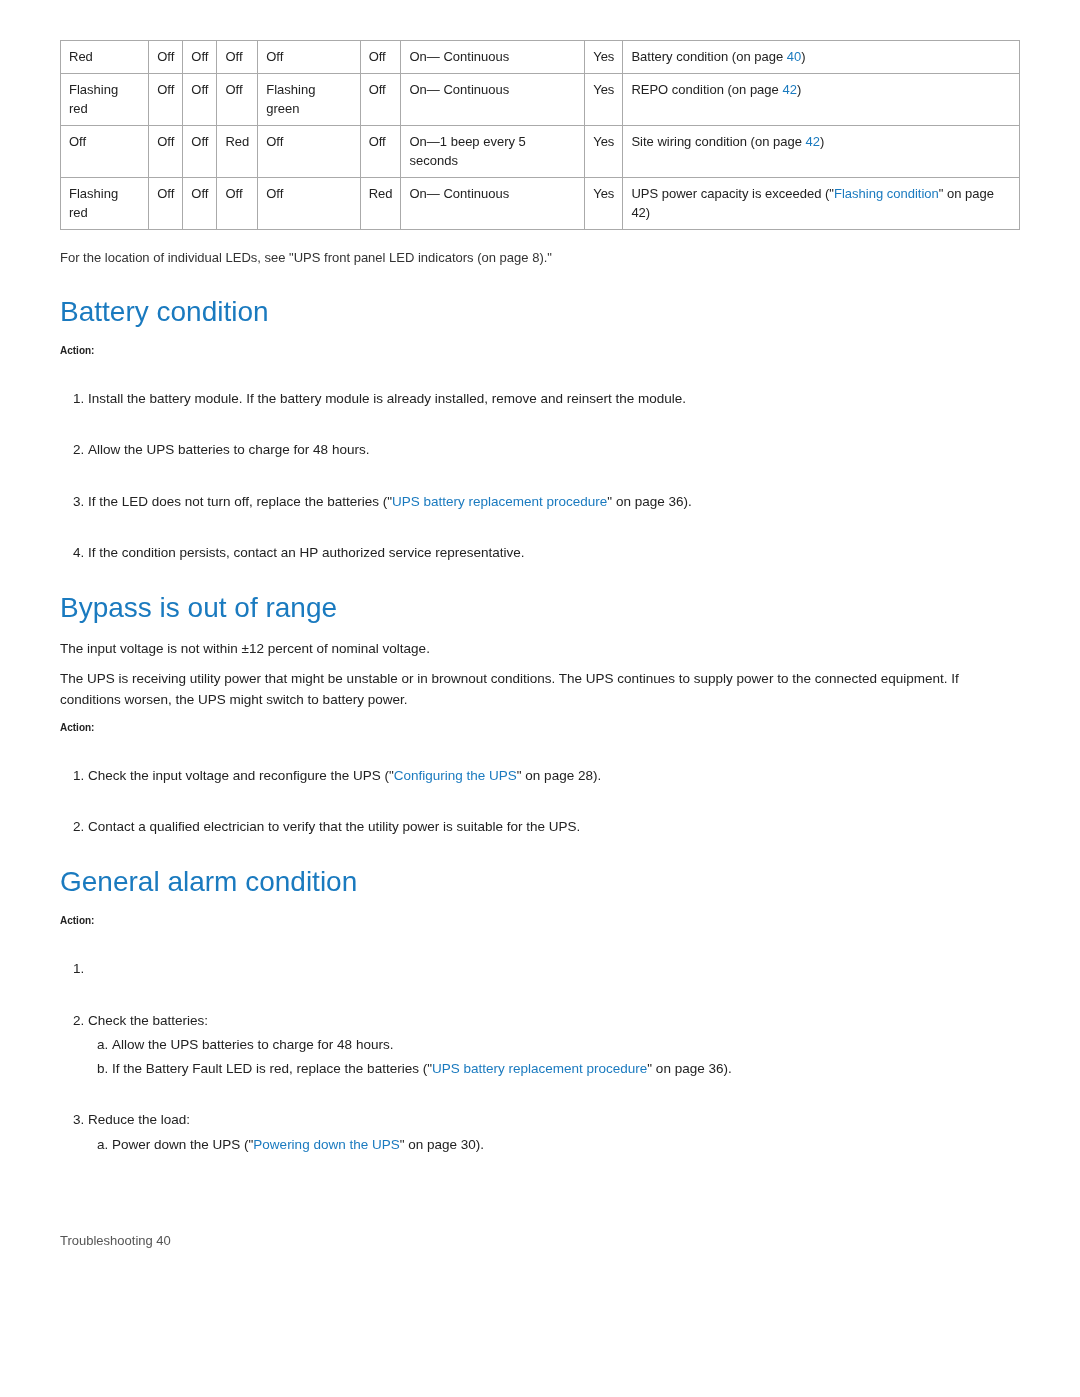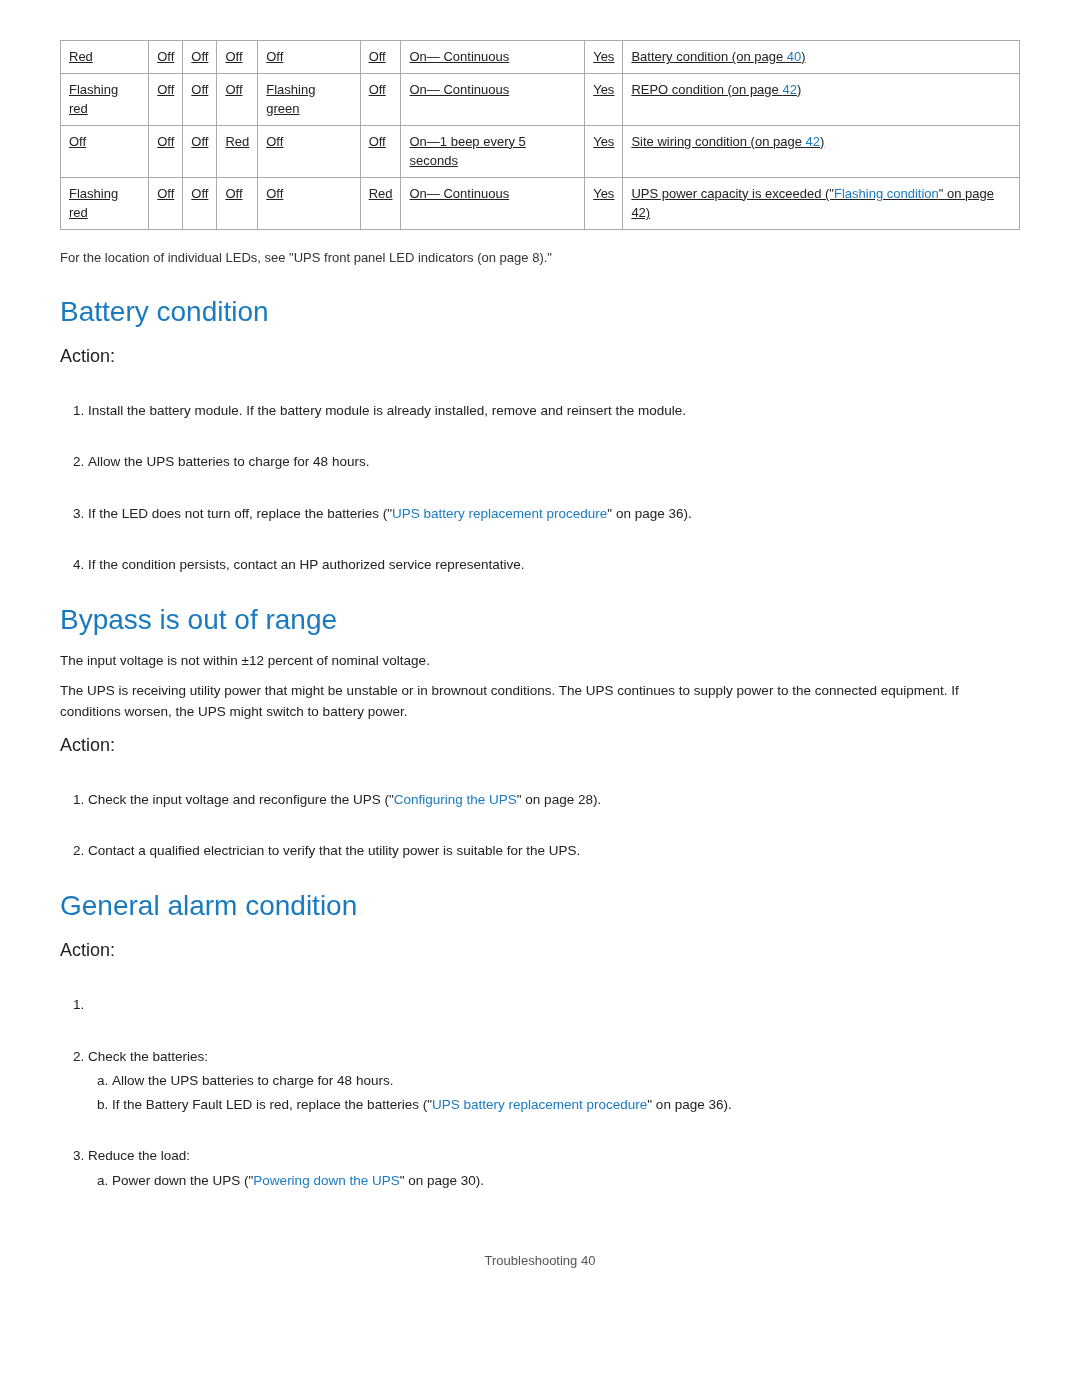--- a/index.html
+++ b/index.html
@@ -17,43 +17,42 @@
     .led-table {
       width: 100%;
       border-collapse: collapse;
       margin-bottom: 18px;
       font-size: 13px;
     }
     .led-table td {
       border: 1px solid #aaa;
       padding: 6px 8px;
       vertical-align: top;
-      text-decoration: underline;
     }
 
     
     .section-heading {
       font-size: 28px;
       color: #1a7abf;
       font-weight: normal;
       margin: 24px 0 10px 0;
     }
 
     
     .note-text {
       font-size: 13px;
       color: #333;
       margin-bottom: 8px;
     }
 
     
     .action-label {
-      font-weight: normal;
+      font-weight: bold;
       margin-bottom: 6px;
-      font-size: 18px;
+      font-size: 10px;
     }
 
     
     ol.main-list {
       margin-left: 28px;
       margin-bottom: 12px;
     }
     ol.main-list > li {
       margin-bottom: 6px;
       font-size: 13.5px;
@@ -76,22 +75,22 @@
       text-decoration: none;
     }
 
     .paragraph {
       font-size: 13.5px;
       margin-bottom: 10px;
     }
 
     
     .page-footer {
-      margin-top: 60px;
-      text-align: center;
+      margin-top: 76px;
+      text-align: left;
       font-size: 13px;
       color: #555;
     }
   </style>
 </head>
 <body>
 
 <table class="led-table">
   <tbody id="table-body">
   <tr>

